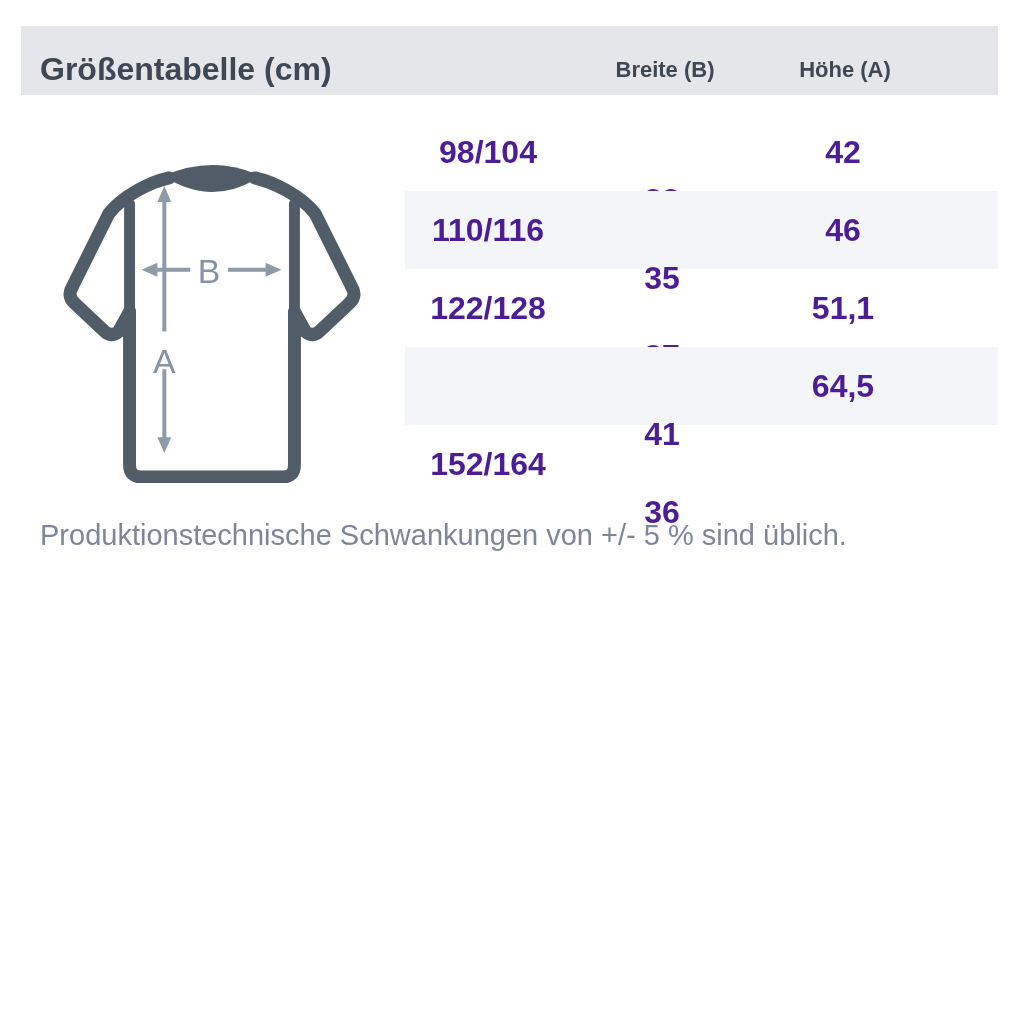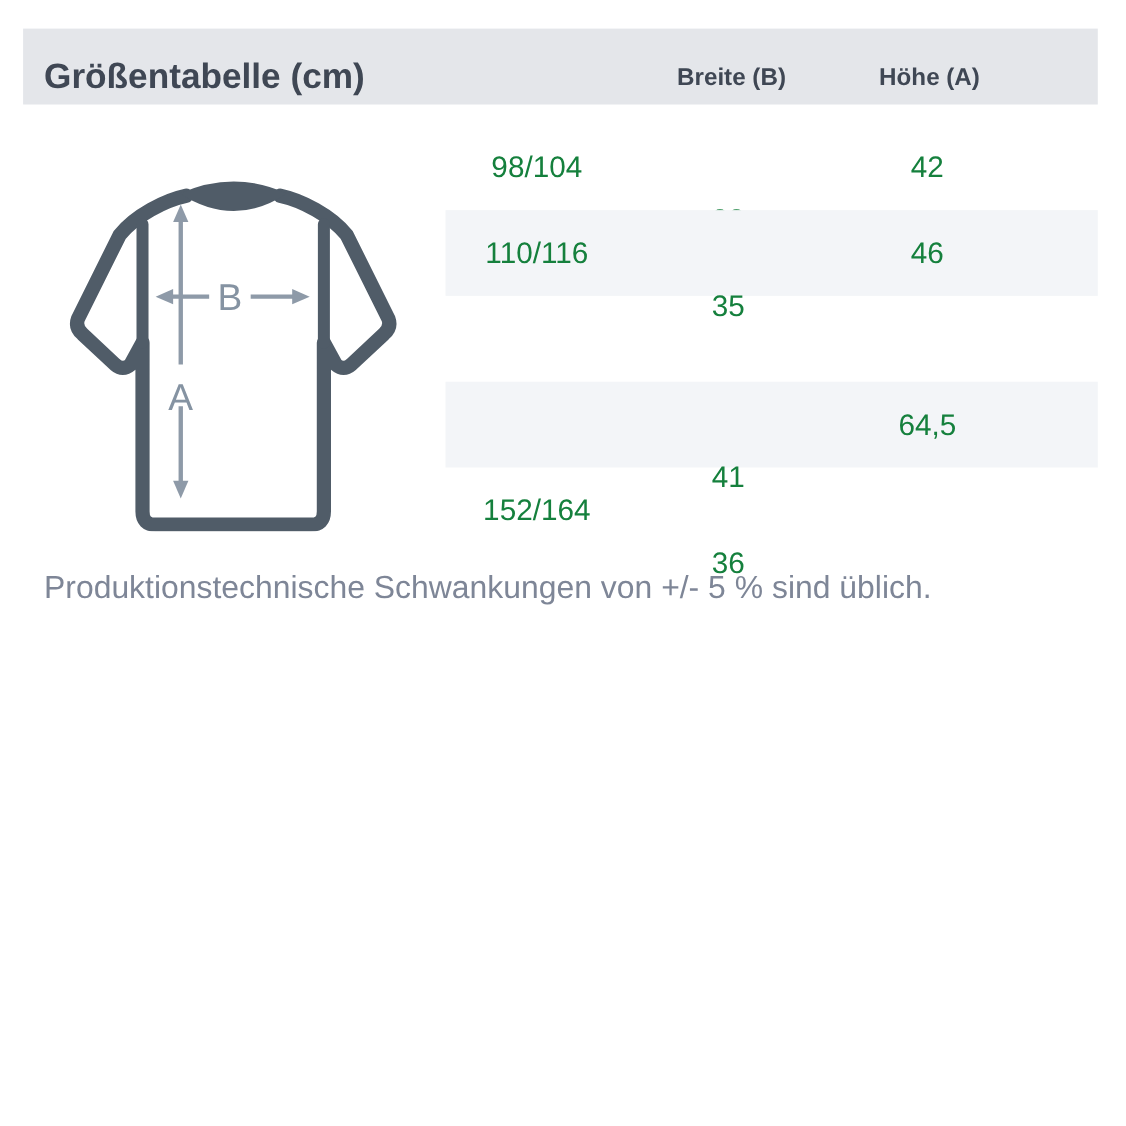--- a/index.html
+++ b/index.html
@@ -41,22 +41,22 @@
   .size-table { position: absolute; left: 0; top: 113px; width: 1024px; height: 387px; }
   .trow {
     position: absolute;
     left: 405px; width: 593px; height: 78px;
   }
   .trow.striped { background: #f3f5f8; }
   .trow .cell {
     position: absolute;
     top: 0; height: 78px; line-height: 78px;
     transform: translateX(-50%);
-    font-size: 27px; font-weight: 400;
-    color: #15803d;
+    font-size: 32px; font-weight: 700;
+    color: #4c1d95;
     white-space: nowrap;
   }
   .cell.c-size   { left: 83px; }
   .cell.c-breite { left: 257px; margin-top: 48px; }
   .cell.c-hoehe  { left: 438px; }
 
   
   .shirt-svg {
     position: absolute;
     left: 63px; top: 162px;
@@ -135,20 +135,25 @@
       <div class="cell c-breite">33</div>
       <div class="cell c-hoehe">42</div>
     </div>
 
     <div class="trow striped" style="top:78px">
       <div class="cell c-size">110/116</div>
       <div class="cell c-breite">35</div>
       <div class="cell c-hoehe">46</div>
     </div>
 
+    <div class="trow" style="top:156px">
+      <div class="cell c-size">122/128</div>
+      <div class="cell c-breite">37</div>
+      <div class="cell c-hoehe">51,1</div>
+    </div>
 
     <div class="trow striped" style="top:234px">
       <div class="cell c-breite">41</div>
       <div class="cell c-hoehe">64,5</div>
     </div>
 
     <div class="trow" style="top:312px">
       <div class="cell c-size">152/164</div>
       <div class="cell c-breite">36</div>
     </div>

